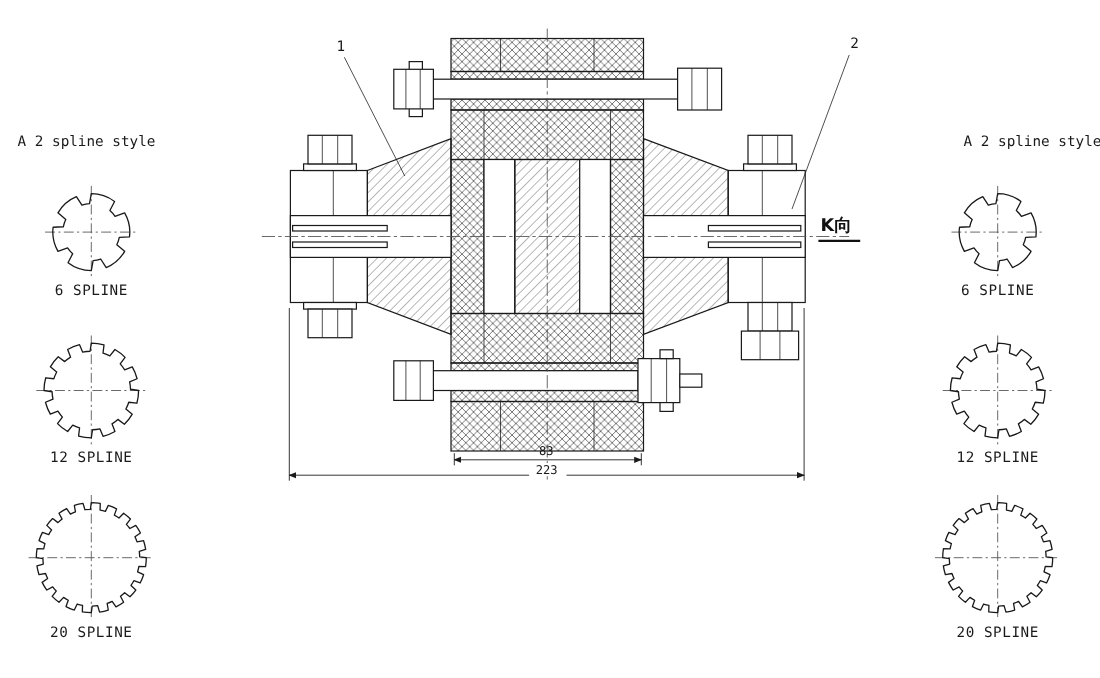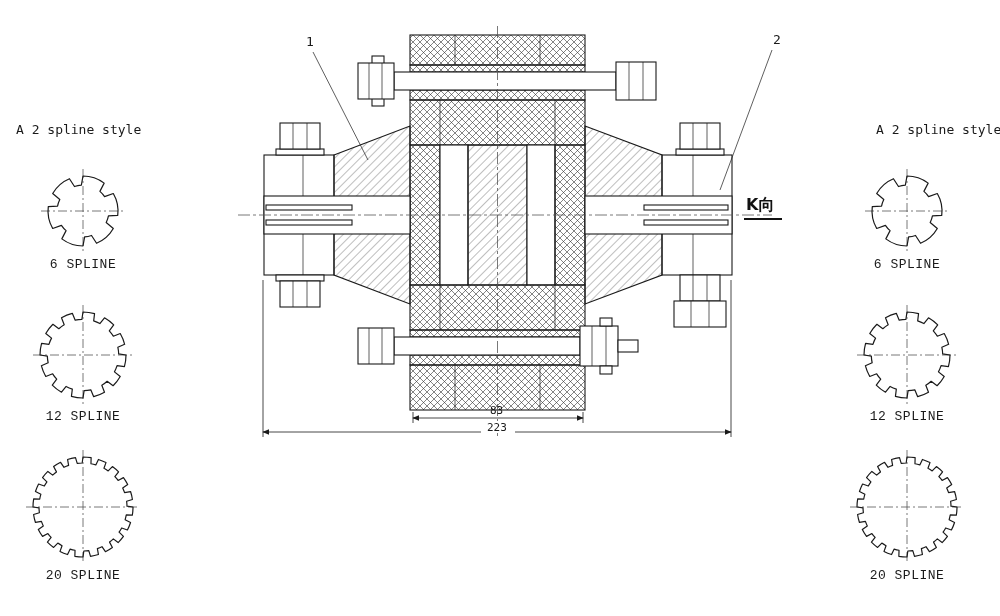--- a/index.html
+++ b/index.html
@@ -1,19 +1,19 @@
 <!DOCTYPE html>
 <html><head>
 <meta charset="utf-8">
 <style>
   html,body{margin:0;padding:0;background:#fff;}
   .canvas{position:relative;width:1000px;height:616px;background:#ffffff;overflow:hidden;
           font-family:"DejaVu Sans Mono","Liberation Mono",monospace;color:#1a1a1a;}
   .side-title{position:absolute;font-size:13px;white-space:nowrap;}
-  .spline-fig{position:absolute;width:150px;text-align:center;font-family:Liberation Mono, monospace;}
+  .spline-fig{position:absolute;width:150px;text-align:center;}
   .spline-fig svg{display:block;margin:0 auto;}
   .spline-caption{font-size:13px;margin-top:2px;letter-spacing:.5px;}
   .main-svg{position:absolute;left:0;top:0;}
   
   .ol{fill:#ffffff;stroke:#1a1a1a;stroke-width:1.1;}
   .hx{fill:url(#hx);stroke:#1a1a1a;stroke-width:1.1;}
   .h4{fill:url(#h45);stroke:#1a1a1a;stroke-width:1.1;}
   .tn{stroke:#1a1a1a;stroke-width:0.7;fill:none;}
   .cl{stroke:#555;stroke-width:0.8;fill:none;stroke-dasharray:12 3 3 3;}
   .dim{stroke:#1a1a1a;stroke-width:0.8;fill:none;}

